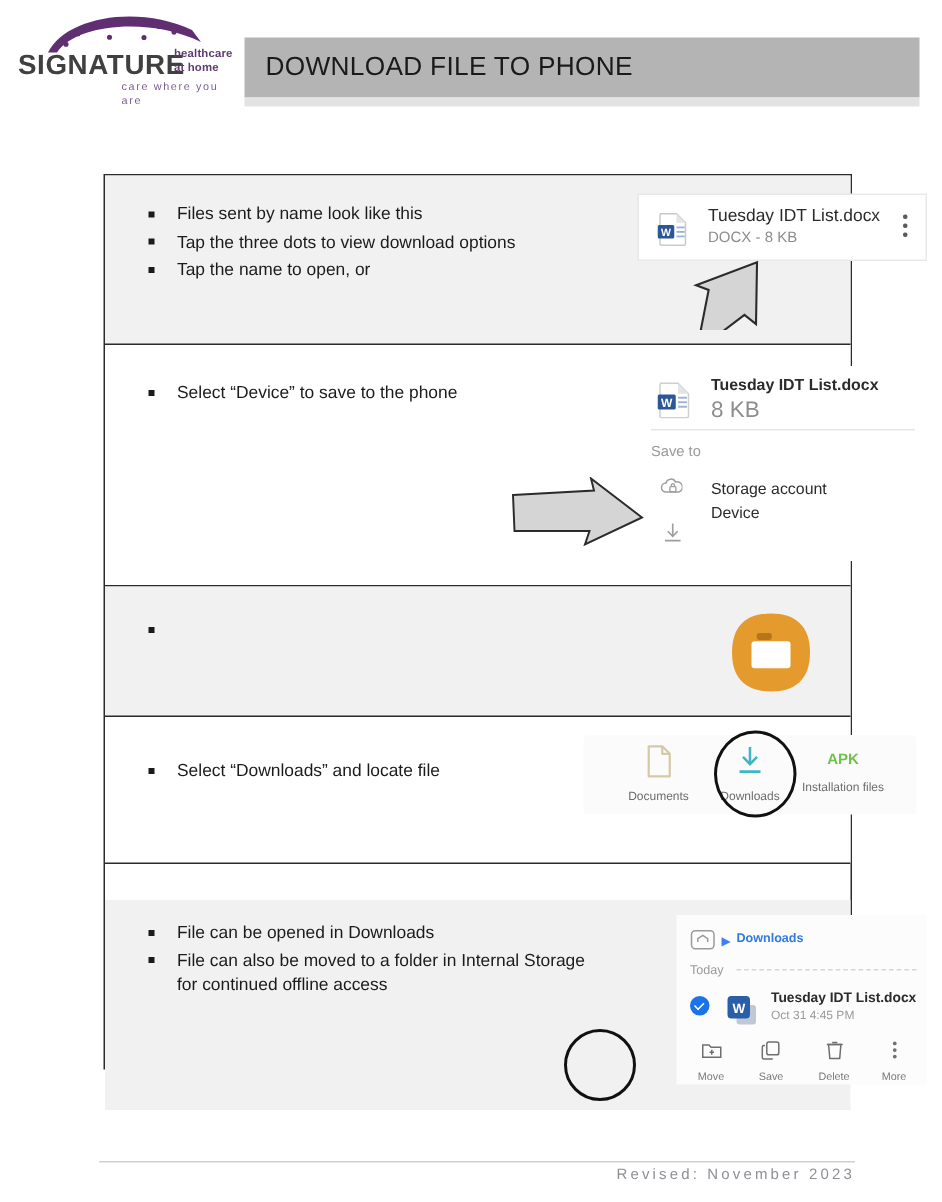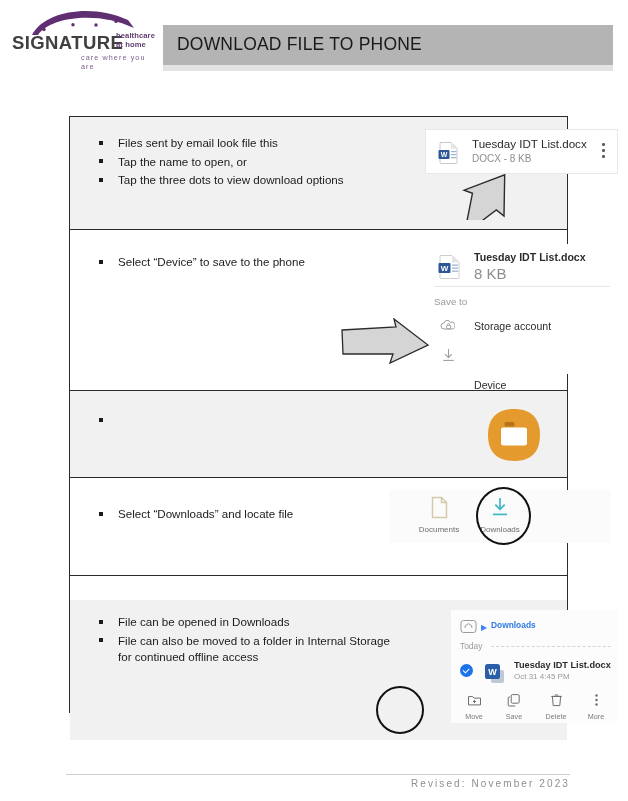--- a/index.html
+++ b/index.html
@@ -73,21 +73,21 @@
   
   .card2 { left:356px; top:14px; width:191px; height:130px; }
   .card2 .fi { position:absolute; left:11px; top:10px; }
   .card2 .fname { position:absolute; left:48px; top:7px; font-size:10.6px; color:#2b2b2b;
                   font-weight:bold; }
   .card2 .fmeta { position:absolute; left:48px; top:21px; font-size:15px; color:#8d8d8d; }
   .card2 .hr { position:absolute; left:8px; top:42px; width:176px; height:1px; background:#e6e6e6; }
   .card2 .saveto { position:absolute; left:8px; top:52px; font-size:9.8px; color:#9a9a9a; }
   .card2 .opt { position:absolute; font-size:10.6px; color:#2b2b2b; }
   .card2 .o1 { left:48px; top:76px; }
-  .card2 .o2 { left:48px; top:92px;margin-top:43px; }
+  .card2 .o2 { left:48px; top:92px; }
   .card2 .oi1 { position:absolute; left:14px; top:74px; }
   .card2 .oi2 { position:absolute; left:16px; top:104px; }
 
   
   .arrow2 { position:absolute; left:270px; top:88px; }
 
   
   .myfiles { position:absolute; left:416px; top:16px; width:56px; height:56px; }
 
   
@@ -165,23 +165,23 @@
     <div class="title-text">DOWNLOAD FILE TO PHONE</div>
   </div>
   <div class="title-band-sub"></div>
 </div>
 
 <div class="steps-table">
 
   <div class="step-row shaded r1">
     <div class="bullets" style="top:18px;">
       <ul>
-        <li><span class="sq"></span><span>Files sent by email look file this</span></li>
+        <li><span class="sq"></span><span>Files sent by name look like this</span></li>
+        <li><span class="sq"></span><span>Tap the three dots to view download options</span></li>
         <li><span class="sq"></span><span>Tap the name to open, or</span></li>
-        <li><span class="sq"></span><span>Tap the three dots to view download options</span></li>
       </ul>
     </div>
 
     <div class="shot card1">
       <span class="fi">
         <svg width="23" height="23" viewBox="0 0 23 23">
           <path d="M3 1.5 h11 l6 6 v14 a1 1 0 0 1 -1 1 H4 a1 1 0 0 1 -1 -1 V2.5 a1 1 0 0 1 1 -1 z" fill="#fff" stroke="#c9c9c9" stroke-width="1"></path>
           <path d="M14 1.5 l6 6 h-6 z" fill="#e4e4e4"></path>
           <rect x="1.5" y="9" width="11" height="9" rx="1" fill="#2b5797"></rect>
           <text x="7" y="16" font-size="7" font-family="Liberation Sans, sans-serif" fill="#fff" text-anchor="middle" font-weight="bold">W</text>
@@ -287,20 +287,24 @@
         <span>
           <svg width="20" height="23" viewBox="0 0 20 23">
             <path d="M10 2 v11" stroke="#3fb6c4" stroke-width="1.7" fill="none"></path>
             <path d="M5.3 8.6 L10 13.4 L14.7 8.6" stroke="#3fb6c4" stroke-width="1.7" fill="none"></path>
             <path d="M3 18.4 h14" stroke="#3fb6c4" stroke-width="1.7" fill="none"></path>
           </svg>
         </span>
         <div class="lbl">Downloads</div>
       </div>
 
+      <div class="cat c3">
+        <div class="apk-txt">APK</div>
+        <div class="lbl">Installation files</div>
+      </div>
     </div>
 
     <div class="circle-hl" style="left:406px; top:9px; width:55px; height:58px;"></div>
   </div>
 
   <div class="step-row shaded r5">
     <div class="bullets" style="top:14px; width:300px;">
       <ul>
         <li><span class="sq"></span><span>File can be opened in Downloads</span></li>
         <li><span class="sq"></span><span>File can also be moved to a folder in Internal Storage for continued offline access</span></li>

